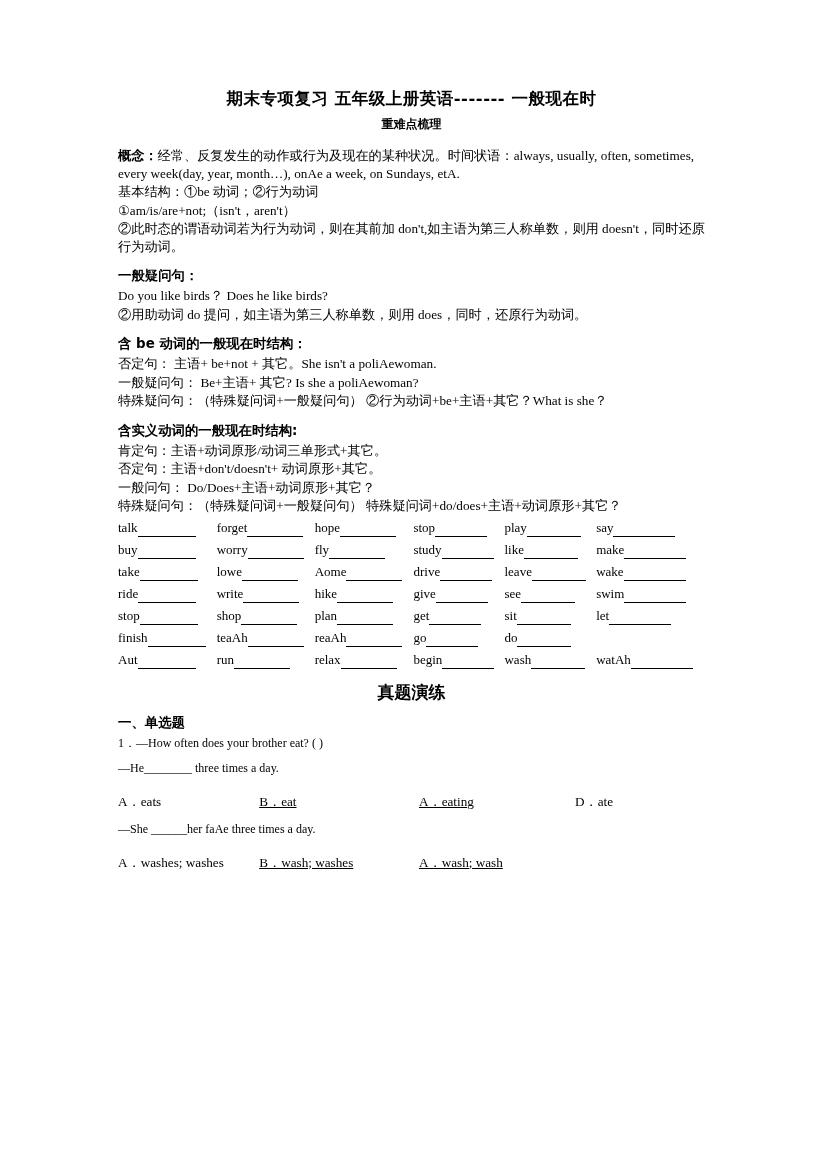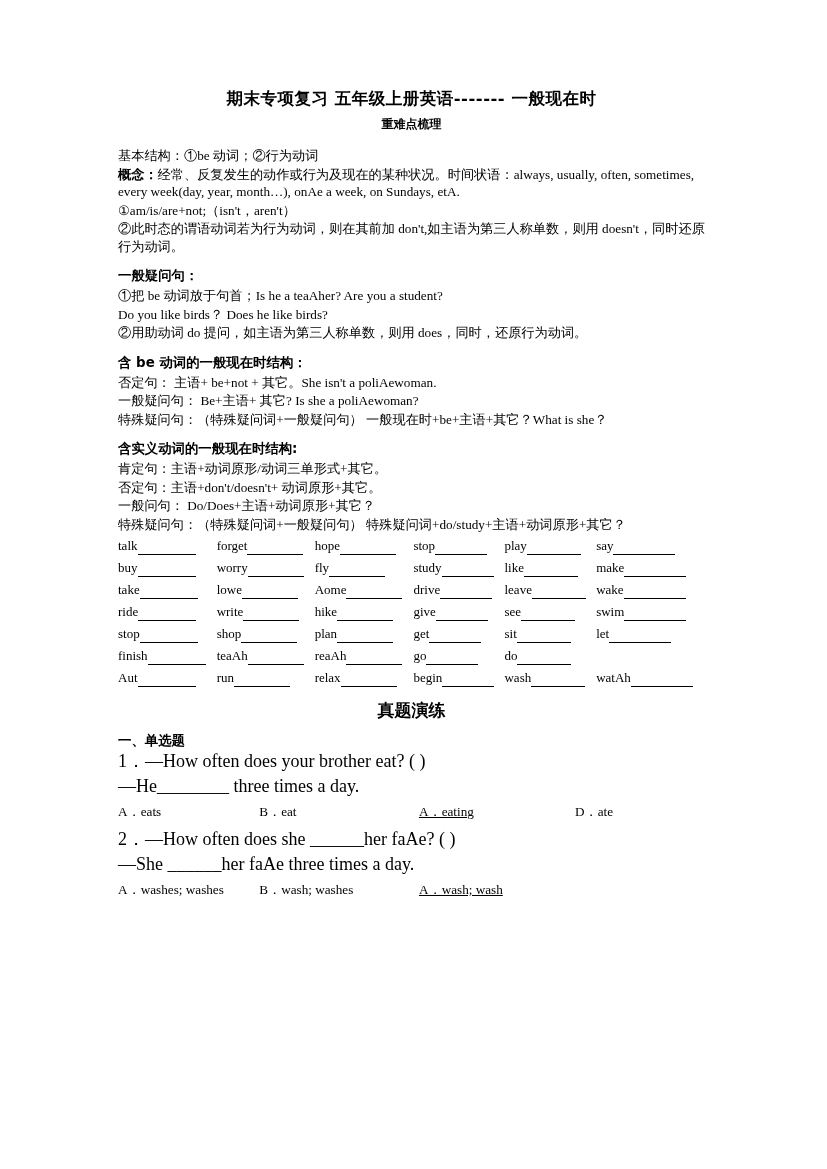--- a/index.html
+++ b/index.html
@@ -68,73 +68,72 @@
     padding: 2px 0 2px 0;
     white-space: nowrap;
     line-height: 17px;
   }
   .blank-u {
     display: inline-block;
     border-bottom: 1px solid #000;
     vertical-align: baseline;
   }
   .q-line {
-    font-size: 18px;
+    font-size: 12px;
     margin: 0 0 7px 0;
     line-height: 18px;
   }
   .choices {
     font-size: 13.2px;
-    margin: 8px 0 9px 0;
+    margin: 16px 0 9px 0;
     display: flex;
   }
   .choices span {
     display: inline-block;
   }
   .c1 { width: 152px; }
-  .c2 { width: 172px; }
+  .c2 { width: 172px; text-decoration: underline; }
   .c3 { width: 168px; text-decoration: underline; }
   .c4 { width: 140px; }
 </style>
 </head>
 <body>
 
 <div class="page">
 
   <h1 class="title">期末专项复习  五年级上册英语------- 一般现在时</h1>
   <h2 class="subtitle">重难点梳理</h2>
 
-  <p class="line">基本结构：①be 动词；②行为动词</p>
   <p class="line">
     <span class="bold">概念：</span><span>经常、反复发生的动作或行为及现在的某种状况。时间状语：always, usually, often, sometimes, every week(day, year, month…), onAe a week, on Sundays, etA.</span>
   </p>
+  <p class="line">基本结构：①be 动词；②行为动词</p>
   <p class="line">①am/is/are+not;（isn't，aren't）</p>
   <p class="line">②此时态的谓语动词若为行为动词，则在其前加 don't,如主语为第三人称单数，则用 doesn't，同时还原行为动词。</p>
 
   <div class="blockgap"></div>
 
   <p class="sub-head">一般疑问句：</p>
-  <p class="line">①把 be 动词放于句首；Is he a teaAher?       Are you a student?</p>
   <p class="line">Do you like birds？       Does he like birds?</p>
   <p class="line">②用助动词 do 提问，如主语为第三人称单数，则用 does，同时，还原行为动词。</p>
 
   <div class="blockgap"></div>
 
   <p class="sub-head">含 be 动词的一般现在时结构：</p>
   <p class="line">否定句：     主语+ be+not +  其它。She isn't a poliAewoman.</p>
   <p class="line">一般疑问句：  Be+主语+  其它? Is she a poliAewoman?</p>
-  <p class="line">特殊疑问句：（特殊疑问词+一般疑问句）   一般现在时+be+主语+其它？What is she？</p>
+  <p class="line">特殊疑问句：（特殊疑问词+一般疑问句）   ②行为动词+be+主语+其它？What is she？</p>
 
   <div class="blockgap"></div>
 
   <p class="sub-head">含实义动词的一般现在时结构:</p>
   <p class="line">肯定句：主语+动词原形/动词三单形式+其它。</p>
   <p class="line">否定句：主语+don't/doesn't+ 动词原形+其它。</p>
   <p class="line">一般问句：  Do/Does+主语+动词原形+其它？</p>
-  <p class="line">特殊疑问句：（特殊疑问词+一般疑问句）   特殊疑问词+do/study+主语+动词原形+其它？</p>
+  <p class="line">特殊疑问句：（特殊疑问词+一般疑问句）   特殊疑问词+do/does+主语+动词原形+其它？</p>
 
   <table class="verb-table">
     <tbody>
         <tr>
           <td><span>talk</span><span class="blank-u" style="width: 58px;">&nbsp;</span></td>
           <td><span>forget</span><span class="blank-u" style="width: 56px;">&nbsp;</span></td>
           <td><span>hope</span><span class="blank-u" style="width: 56px;">&nbsp;</span></td>
           <td><span>stop</span><span class="blank-u" style="width: 52px;">&nbsp;</span></td>
           <td><span>play</span><span class="blank-u" style="width: 54px;">&nbsp;</span></td>
           <td><span>say</span><span class="blank-u" style="width: 62px;">&nbsp;</span></td>
@@ -199,21 +198,20 @@
       <p class="q-line">1．—How often does your brother eat? (    )</p>
       <p class="q-line">—He________ three times a day.</p>
       <div class="choices">
         <span class="c1">A．eats</span>
         <span class="c2">B．eat</span>
         <span class="c3">A．eating</span>
         <span class="c4">D．ate</span>
       </div>
     </div>
     <div>
-      <p class="q-line">2．—How often does she ______her faAe? (    )</p>
       <p class="q-line">—She ______her faAe three times a day.</p>
       <div class="choices">
         <span class="c1">A．washes; washes</span>
         <span class="c2">B．wash; washes</span>
         <span class="c3">A．wash; wash</span>
         <span class="c4"></span>
       </div>
     </div>
   </div>
 

